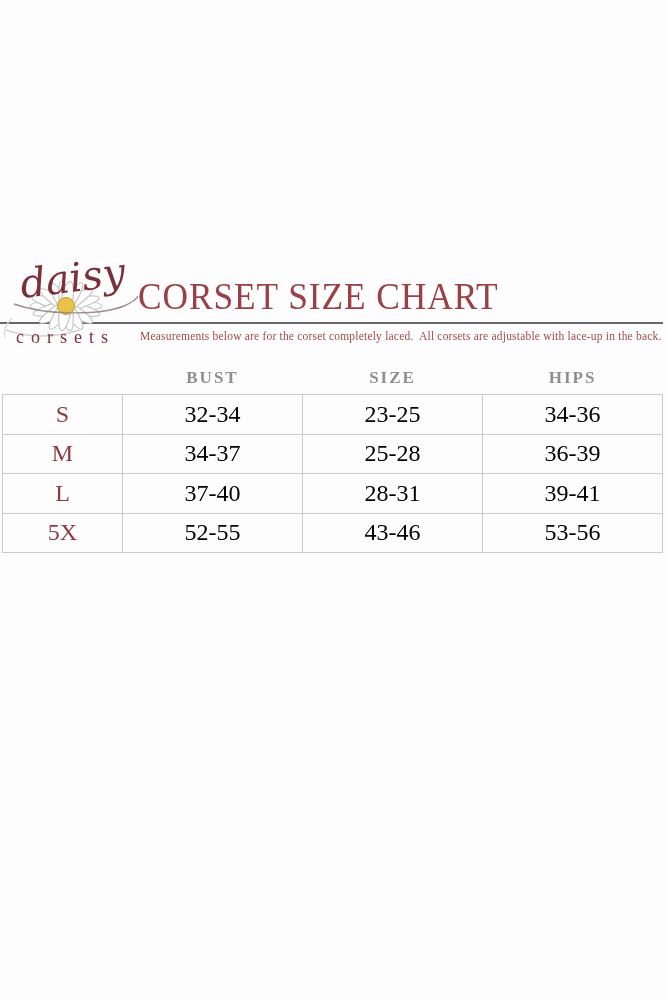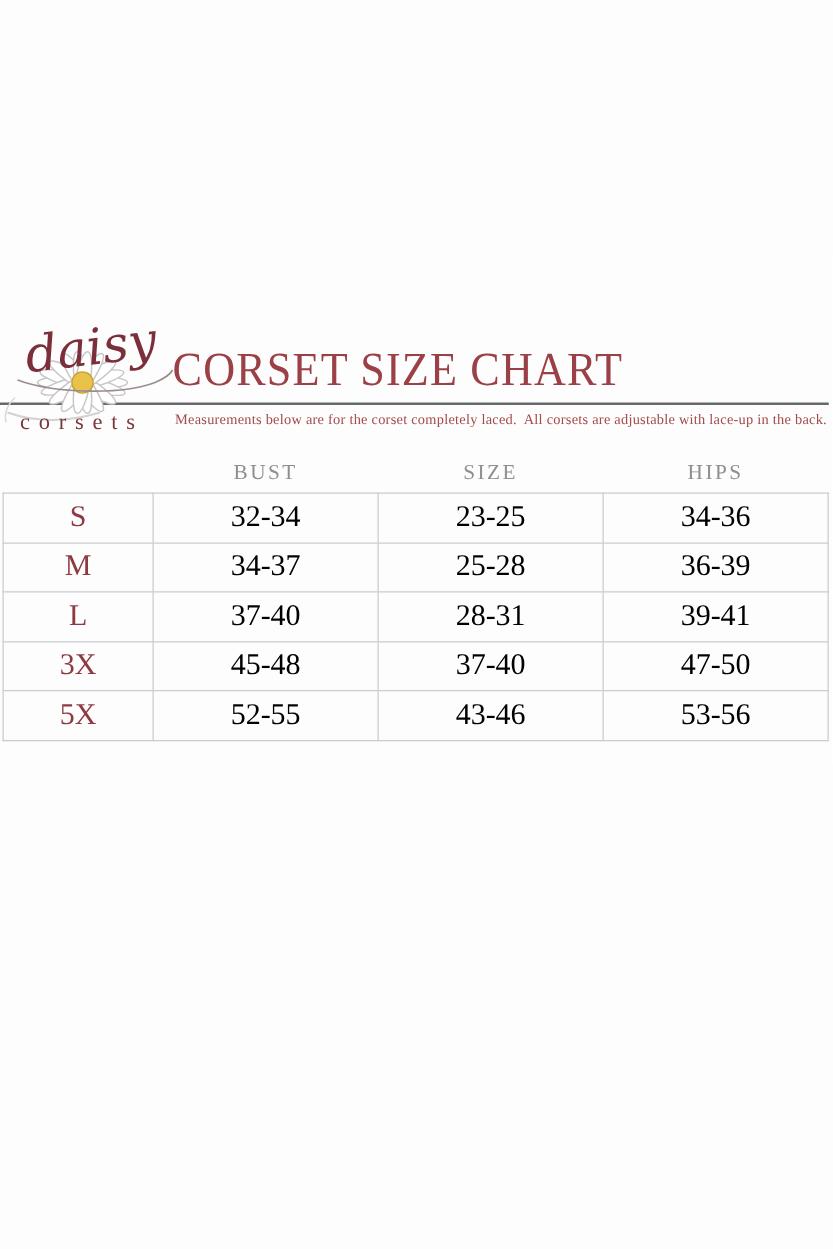--- a/index.html
+++ b/index.html
@@ -56,21 +56,21 @@
     left: 2px; top: 362px;
     width: 660px;
     border-collapse: collapse;
     table-layout: fixed;
     text-align: center;
   }
   .size-table thead th {
     height: 26px;
     padding: 0 0 6px 0;
     vertical-align: bottom;
-    font-weight: normal;
+    font-weight: bold;
     font-size: 17px;
     letter-spacing: 2px;
     color: #8f8f8f;
     border: none;
   }
   .size-table tbody td {
     height: 38.5px;
     padding: 0;
     border: 1px solid #cbcbcb;
     font-size: 24px;
@@ -143,26 +143,20 @@
         <td>25-28</td>
         <td>36-39</td>
       </tr>
       <tr>
         <td class="size">L</td>
         <td>37-40</td>
         <td>28-31</td>
         <td>39-41</td>
       </tr>
       <tr>
-        <td class="size">3X</td>
-        <td>45-48</td>
-        <td>37-40</td>
-        <td>47-50</td>
-      </tr>
-      <tr>
         <td class="size">5X</td>
         <td>52-55</td>
         <td>43-46</td>
         <td>53-56</td>
       </tr>
     </tbody>
   </table>
 
 </div>
 

